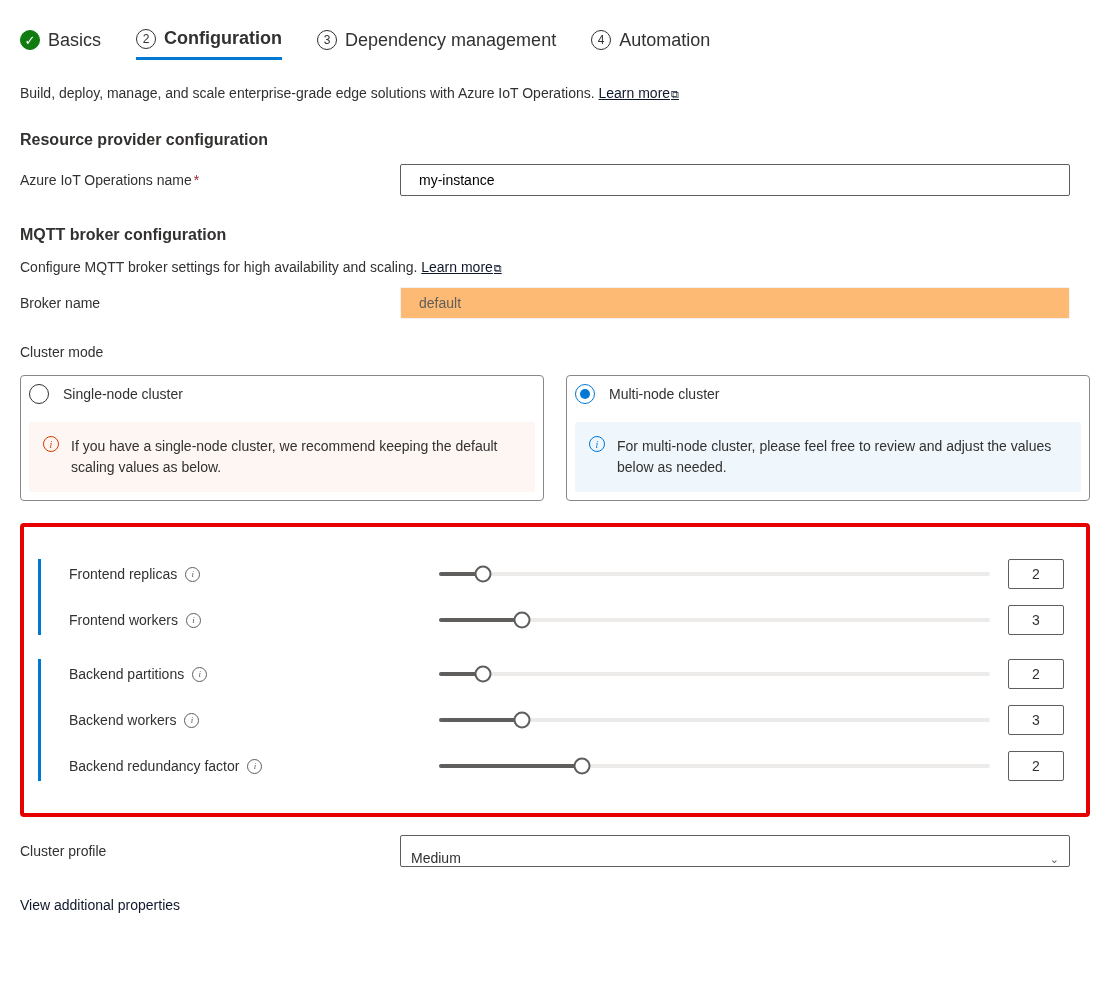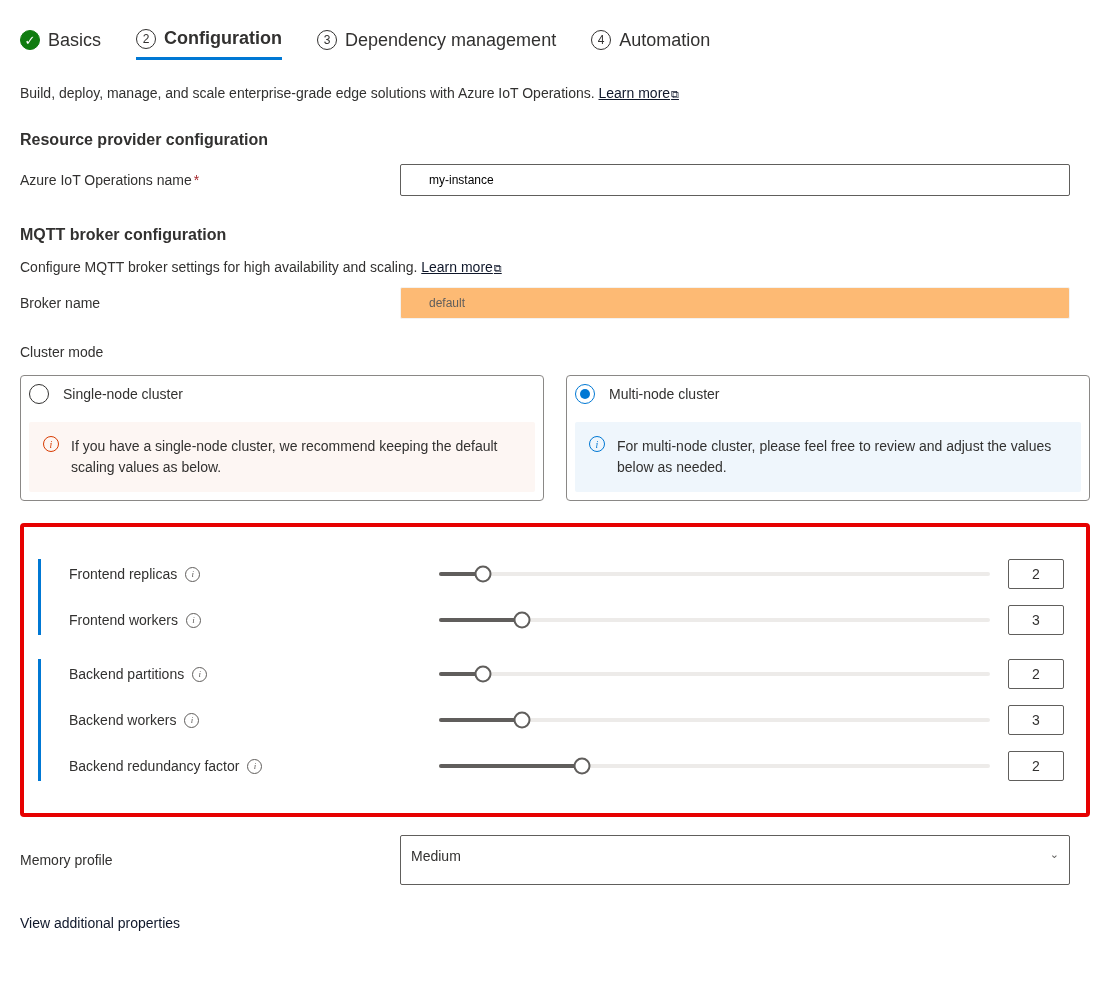--- a/index.html
+++ b/index.html
@@ -16,21 +16,21 @@
     .description { margin: 25px 0; font-size: 14px; color: #323130; }
     .link { color: #0f172a; text-decoration: underline; cursor: pointer; }
     .ext-icon { font-size: 11px; margin-left: 1px; }
 
     .section-heading { font-size: 16px; font-weight: 600; margin: 30px 0 15px 0; }
     .section-desc { font-size: 14px; margin-bottom: 12px; }
 
     .form-row { display: flex; align-items: center; margin: 10px 0; }
     .form-label { width: 380px; font-size: 14px; color: #323130; }
     .form-label .required { color: #a4262c; margin-left: 2px; }
-    .text-input { flex: 1; max-width: 670px; padding: 5px 28px; border: 1px solid #605e5c; border-radius: 2px; font-size: 12px; height: 32px; }
+    .text-input { flex: 1; max-width: 670px; padding: 5px 18px; border: 1px solid #605e5c; border-radius: 2px; font-size: 14px; height: 32px; }
     .text-input.disabled { background: #fdba74; border-color: #f3f2f1; color: #605e5c; }
 
     .cluster-label { margin: 25px 0 15px 0; font-size: 14px; }
     .cluster-row { display: flex; gap: 22px; }
     .cluster-card { flex: 1; border: 1px solid #8a8886; border-radius: 4px; padding: 8px; }
     .radio-row { display: flex; align-items: center; gap: 14px; margin-bottom: 18px; cursor: pointer; }
     .radio { width: 20px; height: 20px; border: 1px solid #323130; border-radius: 50%; display: inline-flex; align-items: center; justify-content: center; }
     .radio.checked { border-color: #0078d4; }
     .radio.checked::after { content: ""; width: 10px; height: 10px; background: #0078d4; border-radius: 50%; }
     .info-box { display: flex; gap: 12px; padding: 14px 14px; border-radius: 2px; font-size: 14px; line-height: 1.5; }
@@ -44,21 +44,21 @@
     .slider-group { border-left: 3px solid #0078d4; padding-left: 20px; margin-bottom: 24px; }
     .slider-group:last-child { margin-bottom: 0; }
     .slider-row { display: flex; align-items: center; margin: 16px 8px; }
     .slider-label { width: 370px; font-size: 14px; display: flex; align-items: center; gap: 8px; }
     .mini-info { width: 15px; height: 15px; border: 1.2px solid #605e5c; border-radius: 50%; display: inline-flex; align-items: center; justify-content: center; font-size: 9px; color: #605e5c; font-family: Georgia, serif; font-style: italic; cursor: pointer; }
     .slider-track { flex: 1; position: relative; height: 4px; background: #edebe9; border-radius: 2px; margin-right: 18px; }
     .slider-fill { position: absolute; left: 0; top: 0; height: 100%; background: #605e5c; border-radius: 2px; }
     .slider-thumb { position: absolute; top: 50%; width: 17px; height: 17px; background: #fff; border: 2.5px solid #605e5c; border-radius: 50%; transform: translate(-50%, -50%); cursor: grab; }
     .slider-value { width: 56px; height: 30px; border: 1px solid #605e5c; border-radius: 2px; text-align: center; font-size: 14px; display: flex; align-items: center; justify-content: center; }
 
-    .dropdown { flex: 1; max-width: 670px; border: 1px solid #605e5c; border-radius: 2px; height: 50px; display: flex; align-items: flex-start; justify-content: space-between; padding: 12px 10px; cursor: pointer; }
+    .dropdown { flex: 1; max-width: 670px; border: 1px solid #605e5c; border-radius: 2px; height: 32px; display: flex; align-items: flex-end; justify-content: space-between; padding: 0 10px; cursor: pointer; }
     .chevron { font-size: 11px; color: #605e5c; }
 
     .view-more { margin-top: 30px; }
   </style>
 </head>
 <body>
 
 <div class="tabs">
   <div class="tab completed">
     <span class="tab-circle">
@@ -180,20 +180,20 @@
       <div class="slider-track">
         <div class="slider-fill" style="width:26%"></div>
         <div class="slider-thumb" style="left:26%"></div>
       </div>
       <div class="slider-value">2</div>
     </div>
   </div>
 </div>
 
 <div class="form-row" style="margin-top:18px">
-  <label class="form-label">Memory profile</label>
+  <label class="form-label">Cluster profile</label>
   <div class="dropdown">
     <span>Medium</span>
     <span class="chevron">⌄</span>
   </div>
 </div>
 
 <p class="view-more"><a class="link" style="text-decoration:none">View additional properties</a></p>
 
 </body></html>

